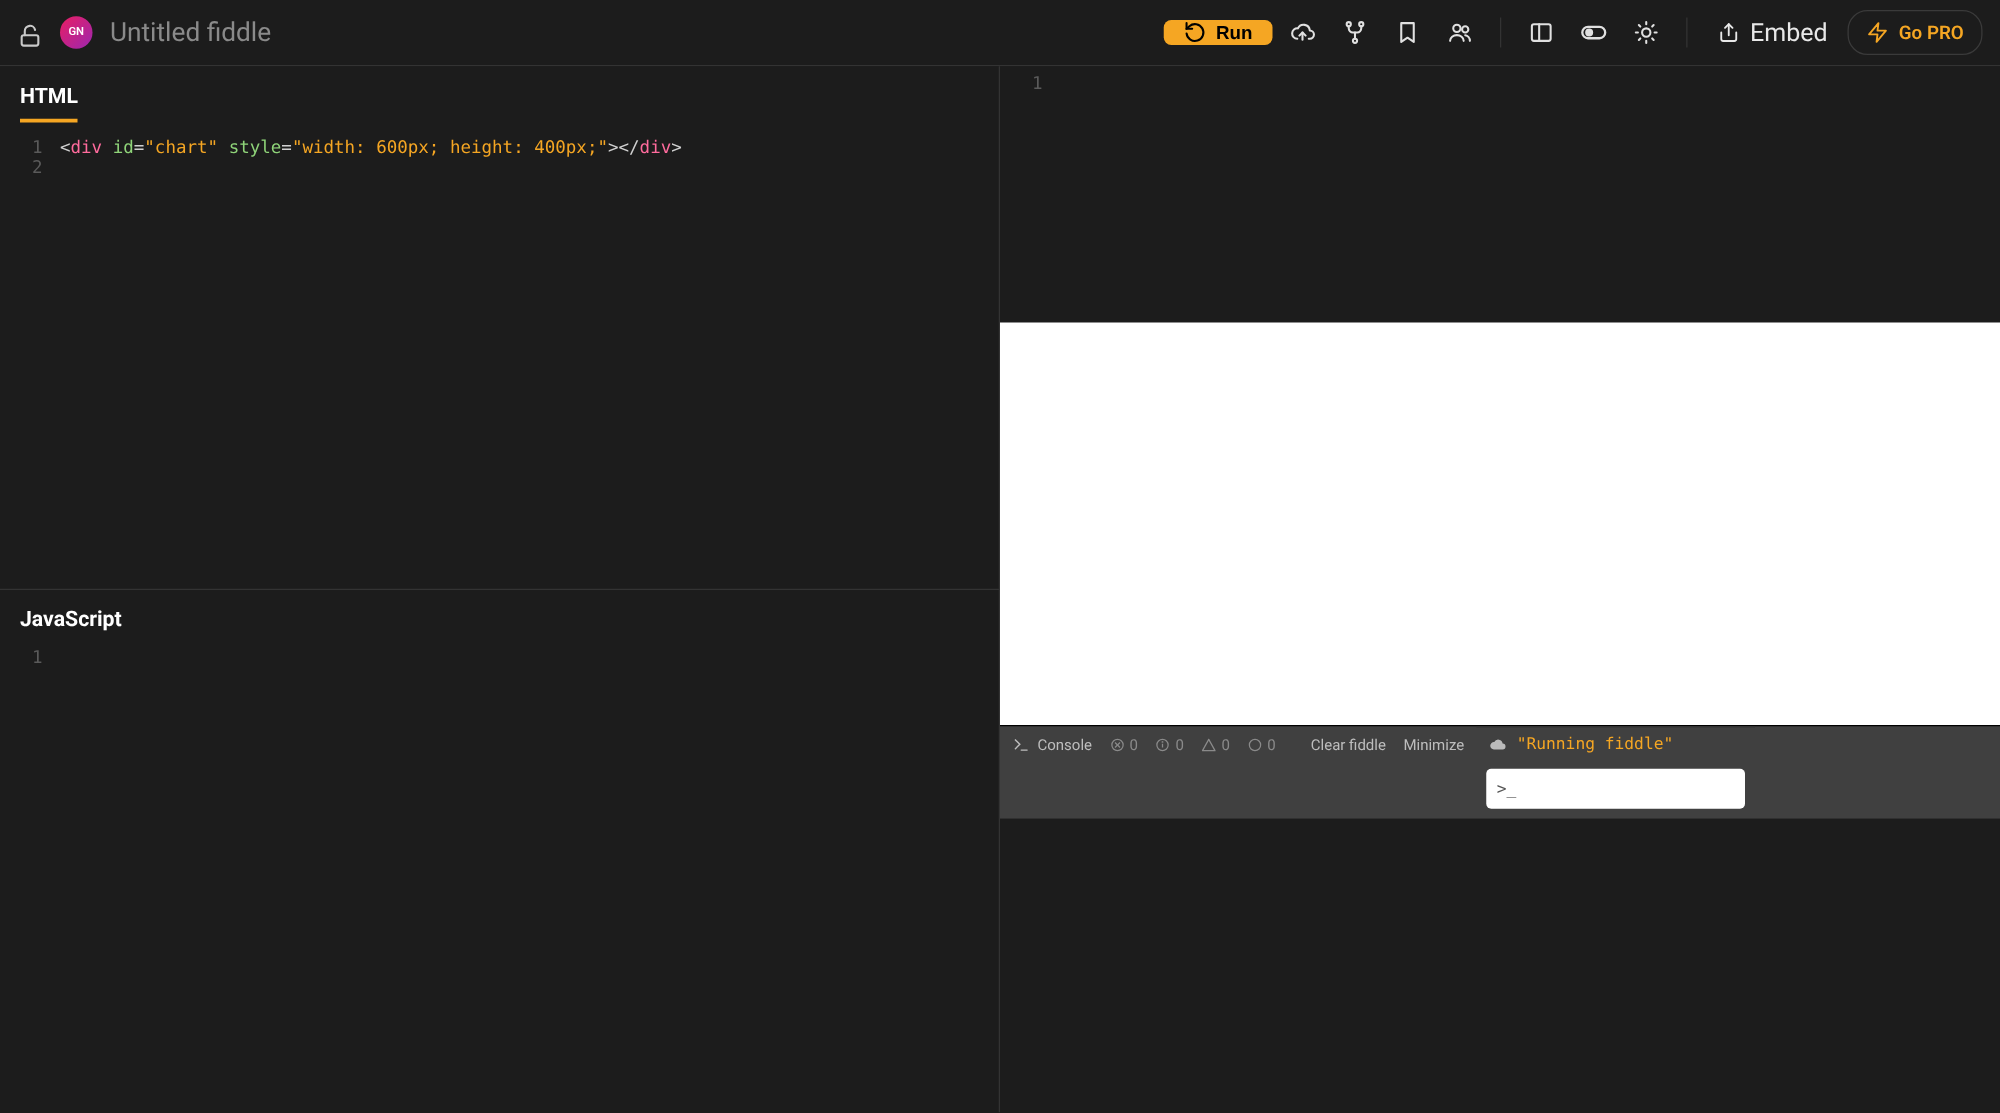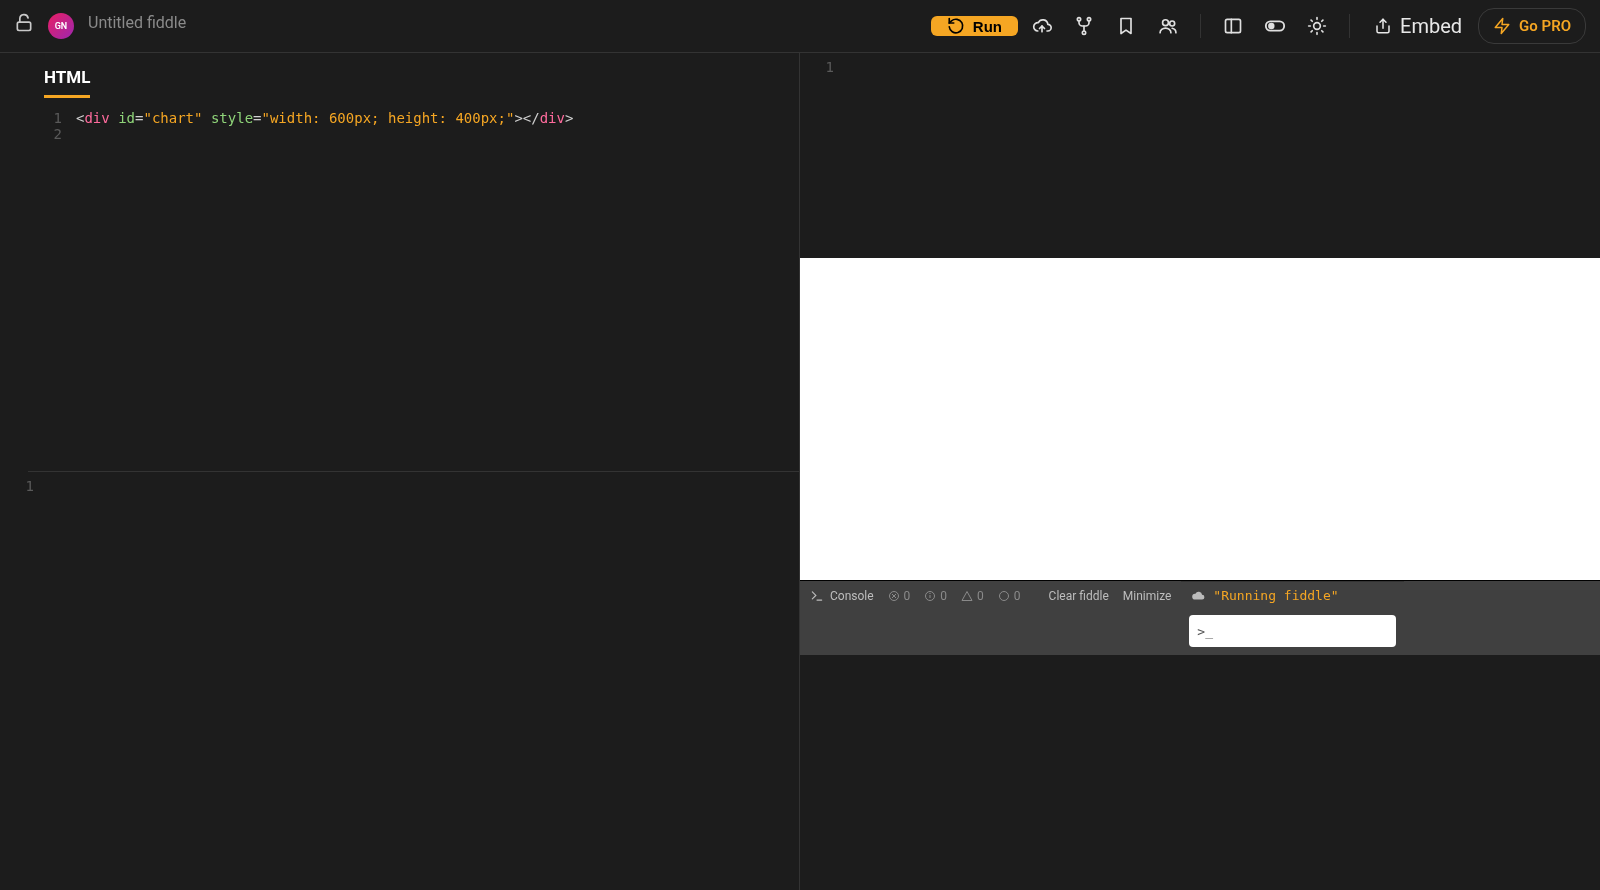--- a/index.html
+++ b/index.html
@@ -14,35 +14,35 @@
     --pink:#d63384;
     --tag:#ff6b9d;
     --attr:#8fd479;
     --string:#f5a623;
     --punct:#d0d0d0;
   }
   *{box-sizing:border-box;margin:0;padding:0;}
   html,body{width:1600px;height:890px;overflow:hidden;font-family:-apple-system,BlinkMacSystemFont,"Segoe UI",Roboto,Helvetica,Arial,sans-serif;background:var(--bg);color:var(--text);}
   
   .header{height:53px;display:flex;align-items:center;padding:0 14px;border-bottom:1px solid var(--border);gap:12px;}
-  .hdr-left{display:flex;align-items:flex-start;gap:14px;}
+  .hdr-left{display:flex;align-items:flex-end;gap:14px;}
   .lock-btn{display:flex;align-items:center;justify-content:center;color:#c9c9c9;}
   .avatar{width:26px;height:26px;border-radius:50%;background:linear-gradient(135deg,#e91e63,#9c27b0);display:flex;align-items:center;justify-content:center;font-size:9px;font-weight:600;color:#fff;}
-  .title{color:var(--text-dim);font-size:16px;}
+  .title{color:var(--text-dim);font-size:21px;}
   .hdr-spacer{flex:1;}
   .hdr-right{display:flex;align-items:center;gap:6px;}
   .run-btn{background:var(--accent);color:var(--accent-text);font-weight:600;font-size:15px;border:none;border-radius:6px;height:20px;padding:0 16px;display:flex;align-items:center;gap:8px;cursor:pointer;}
   .icon-btn{width:36px;height:36px;display:flex;align-items:center;justify-content:center;border-radius:6px;color:#e0e0e0;cursor:pointer;}
   .vdiv{width:1px;height:24px;background:var(--border);margin:0 8px;}
   .embed-btn{display:flex;align-items:center;gap:8px;color:#e8e8e8;font-size:20px;font-weight:400;padding:0 10px;height:36px;cursor:pointer;}
   .pro-btn{display:flex;align-items:center;gap:8px;color:var(--accent);border:1px solid #3a3a3a;border-radius:16px;height:36px;padding:0 14px;font-size:15px;font-weight:600;cursor:pointer;}
   
   .workspace{display:grid;grid-template-columns:50% 50%;grid-template-rows:1fr 1fr;height:calc(100% - 53px);}
   .pane{position:relative;background:var(--panel);}
-  .pane-html{grid-column:1;grid-row:1;border-right:1px solid var(--border);border-bottom:1px solid var(--border);margin-left:28px;}
+  .pane-html{grid-column:1;grid-row:1;border-right:1px solid var(--border);border-bottom:1px solid var(--border);}
   .pane-js{grid-column:1;grid-row:2;border-right:1px solid var(--border);}
   .pane-right{grid-column:2;grid-row:1 / span 2;display:flex;flex-direction:column;}
   .pane-header{padding:14px 16px 6px 16px;}
   .pane-title{font-size:17px;font-weight:700;color:#fff;display:inline-block;}
   .pane-title.active{padding-bottom:8px;border-bottom:3px solid var(--accent);}
   .editor{font-family:ui-monospace,SFMono-Regular,Menlo,Consolas,monospace;font-size:14px;padding:6px 0 0 0;}
   .line{display:flex;}
   .gutter{width:48px;text-align:right;padding-right:14px;color:#5a5a5a;user-select:none;}
   .code{white-space:pre;color:var(--punct);}
   .tok-tag{color:var(--tag);}
@@ -173,20 +173,23 @@
         <div class="code"><span>&lt;</span><span class="tok-tag">div</span><span> </span><span class="tok-attr">id</span><span>=</span><span class="tok-str">"chart"</span><span> </span><span class="tok-attr">style</span><span>=</span><span class="tok-str">"width: 600px; height: 400px;"</span><span>&gt;</span><span>&lt;/</span><span class="tok-tag">div</span><span>&gt;</span></div>
       </div>
       <div class="line">
         <div class="gutter">2</div>
         <div class="code"></div>
       </div>
     </div>
   </div>
 
   <div class="pane pane-js">
+    <div class="pane-header">
+      <span class="pane-title">JavaScript</span>
+    </div>
     <div class="editor">
       <div class="line">
         <div class="gutter">1</div>
         <div class="code"></div>
       </div>
     </div>
   </div>
 
   <div class="pane pane-right">
     <div class="css-area">

